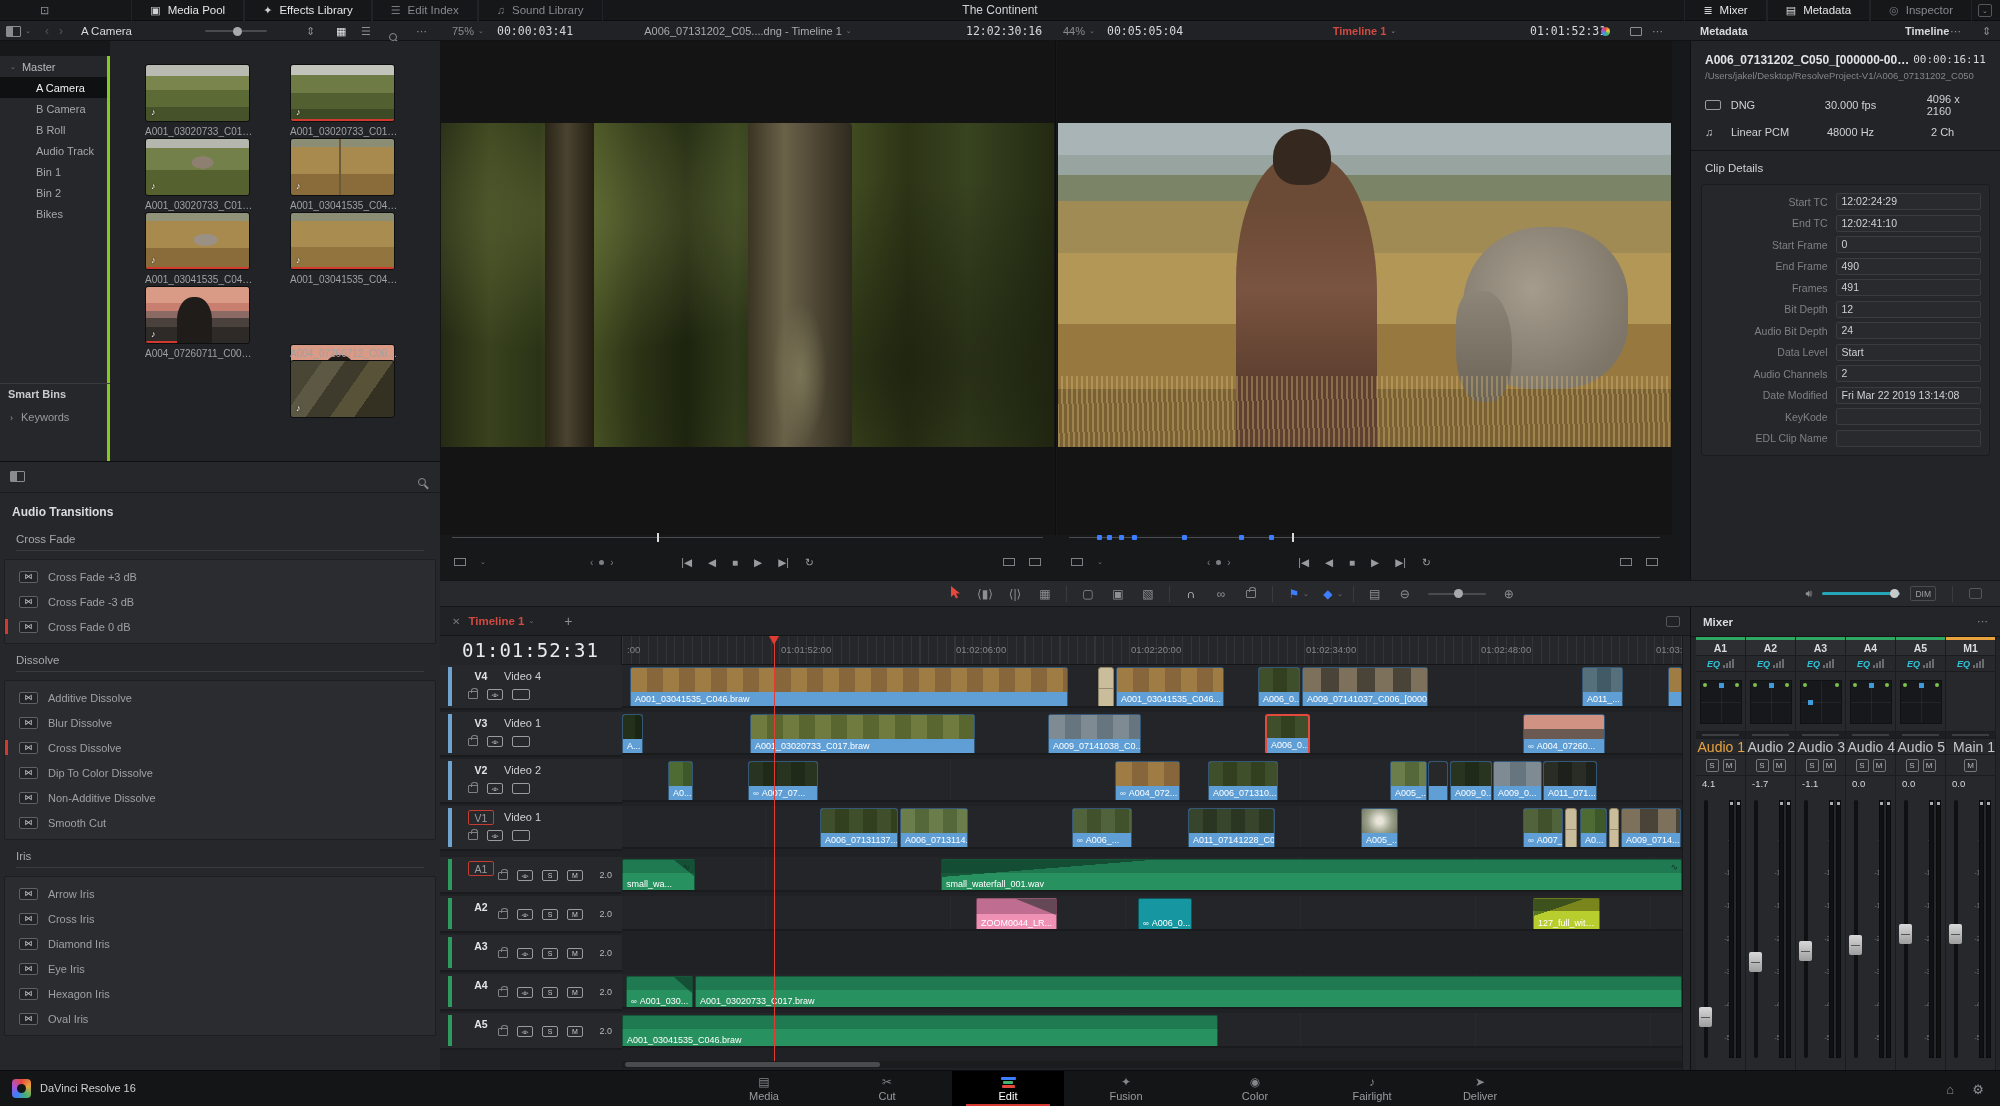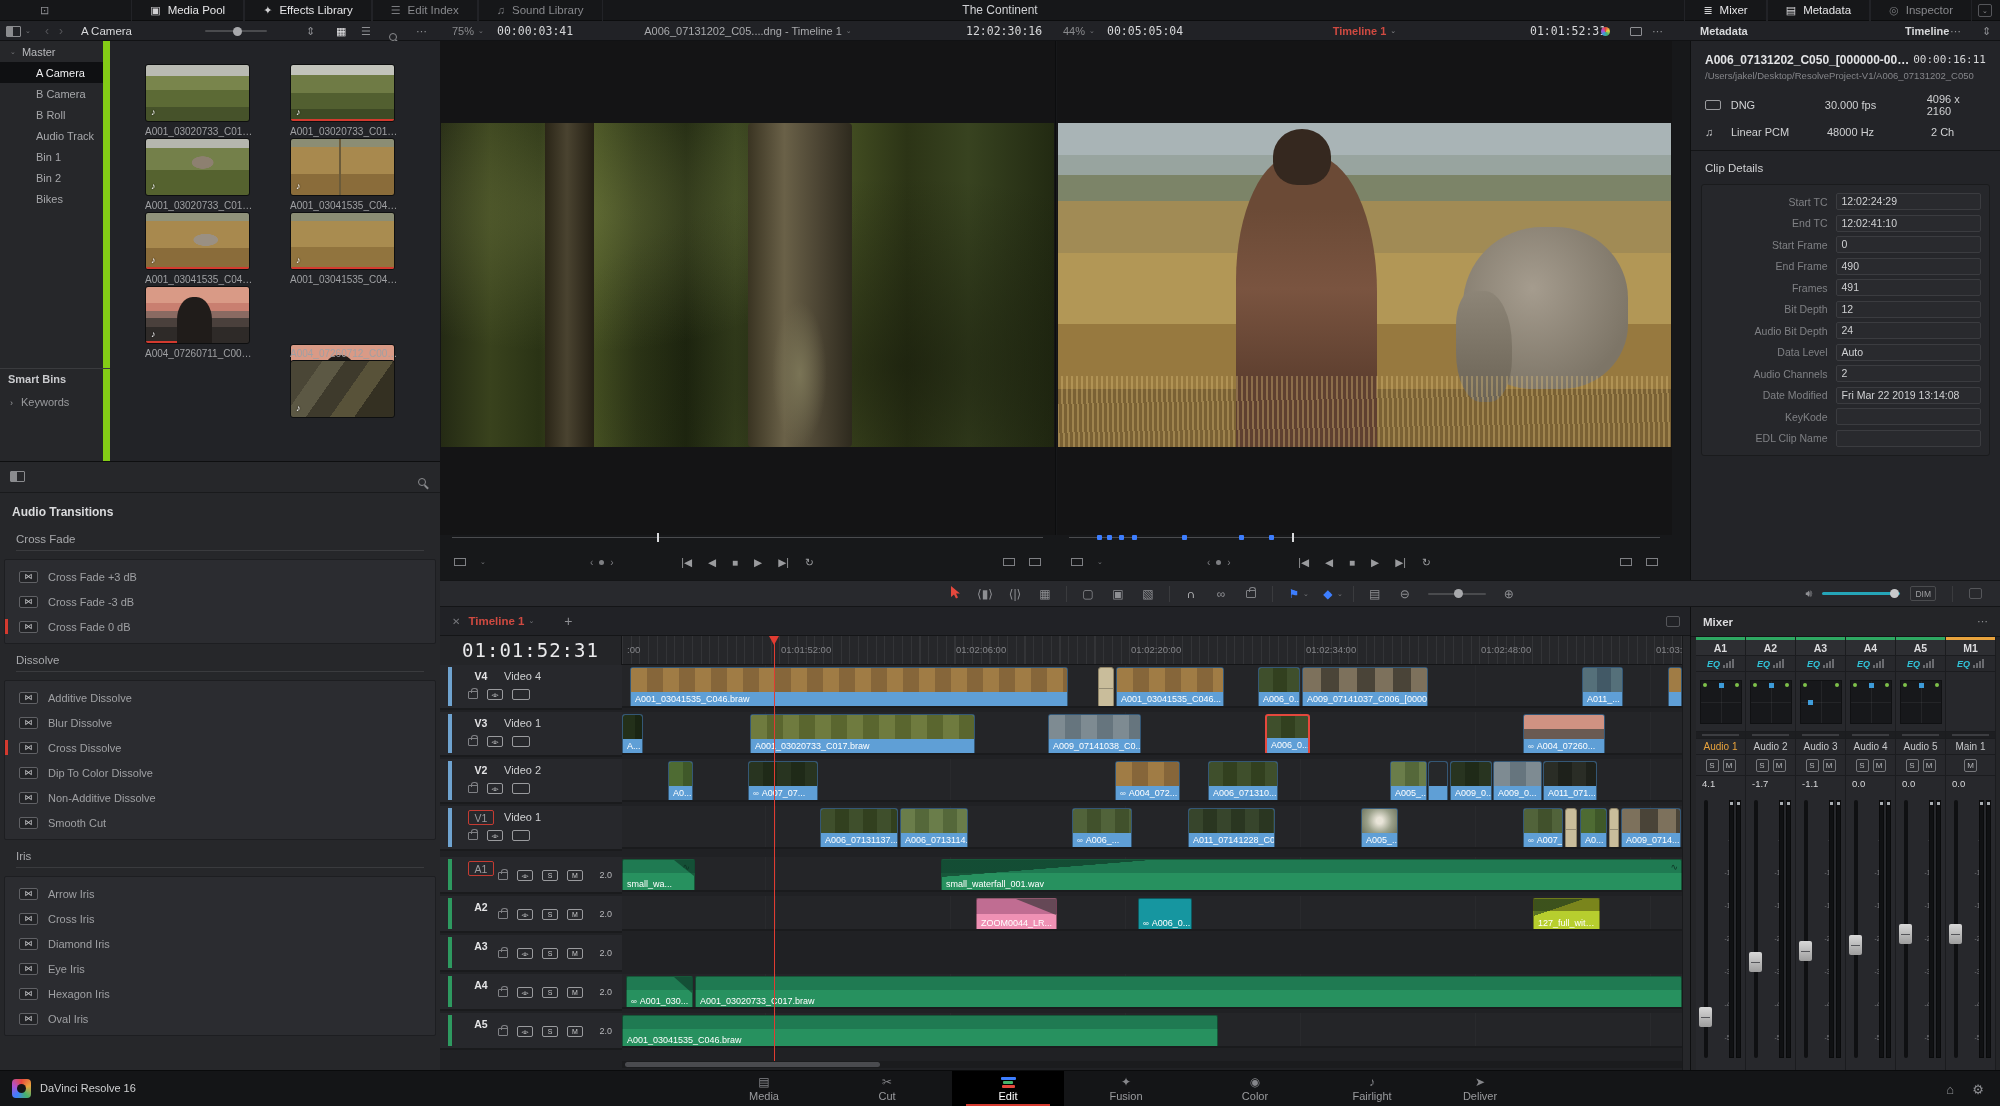--- a/index.html
+++ b/index.html
@@ -20,21 +20,21 @@
 
   
   #subbar { position:absolute; left:0; top:21px; width:2000px; height:20px; background:#212226; border-bottom:1px solid #111214; }
   .vh { position:absolute; top:0; height:20px; display:flex; align-items:center; font-size:11px; }
   .chev { font-size:7px; color:#77787c; margin-left:4px; }
   .hdr-tc { color:#d6d7d9; font-size:11.5px; }
   .mag { width:8px; height:8px; border:1.5px solid #8a8b8e; border-radius:50%; position:relative; display:inline-block; }
   .mag::after { content:""; position:absolute; width:5px; height:1.5px; background:#8a8b8e; transform:rotate(45deg); right:-4px; bottom:-2px; }
 
   
-  #bins { position:absolute; left:0; top:41px; width:110px; height:420px; background:#26272a; border-right:7px solid #84cc16; }
+  #bins { position:absolute; left:0; top:56px; width:110px; height:420px; background:#26272a; border-right:3px solid #84cc16; }
   .binrow { height:21px; display:flex; align-items:center; font-size:11px; color:#a7a8ab; padding-left:36px; }
   .binrow.sel { background:#0f1012; color:#f0f0f2; }
   #thumbs { position:absolute; left:110px; top:41px; width:330px; height:420px; background:#222327; overflow:hidden; }
   .thumb { position:absolute; width:105px; height:58px; border-radius:3px; border:1px solid #0e0f10; overflow:hidden; }
   .tname { position:absolute; width:108px; font-size:10px; color:#9fa0a3; }
   .tnote { position:absolute; left:5px; bottom:4px; font-size:9px; color:#fff; opacity:.95; text-shadow:0 0 2px #000; }
   .tbar { position:absolute; left:0; bottom:0; height:2px; background:#d33a2f; }
 
   
   .art-bush  { background:linear-gradient(180deg,#b9bab2 0 20%,#79854c 20% 45%,#5c6a35 45% 75%,#46522a 75%); }
@@ -151,21 +151,21 @@
   .eqbars { display:flex; align-items:flex-end; gap:1px; }
   .eqbars i { display:block; width:2px; background:#6a6b6f; }
   .st-pad { height:60px; display:flex; align-items:center; justify-content:center; border-bottom:1px solid #1b1c1f; }
   .pad { width:42px; height:44px; background:#17181b; border:1px solid #101113; position:relative; }
   .pad::before { content:""; position:absolute; left:50%; top:0; bottom:0; width:1px; background:rgba(255,255,255,.06); }
   .pad::after { content:""; position:absolute; top:50%; left:0; right:0; height:1px; background:rgba(255,255,255,.06); }
   .pdot { position:absolute; width:4px; height:4px; border-radius:50%; background:#7ec04a; }
   .psq { position:absolute; width:5px; height:5px; background:#3d9bd9; }
   .st-mini { height:7px; border-bottom:1px solid #1b1c1f; position:relative; background:#1d1e21; }
   .st-mini i { position:absolute; left:6px; right:6px; top:2px; bottom:2px; background:#3c3d41; display:block; }
-  .st-name { height:16px; text-align:center; font-size:10px; color:#c6c7c9; line-height:16px; border-bottom:1px solid #1b1c1f; }
+  .st-name { height:16px; text-align:right; font-size:14px; color:#c6c7c9; line-height:16px; border-bottom:1px solid #1b1c1f; }
   .st-sm { height:21px; display:flex; align-items:center; justify-content:center; gap:4px; border-bottom:1px solid #1b1c1f; }
   .smb { width:13px; height:13px; border:1px solid #77787c; border-radius:2px; color:#b8b9bc; font-size:8px; text-align:center; line-height:12px; }
   .st-val { height:15px; font-size:9.5px; color:#d8d9db; padding-left:6px; line-height:15px; }
   .st-fader { position:absolute; top:155px; bottom:4px; left:0; right:0; }
   .ftrack { position:absolute; left:8px; top:8px; bottom:8px; width:4px; background:#0f1012; border-radius:2px; }
   .fhandle { position:absolute; left:3px; width:13px; height:20px; background:linear-gradient(180deg,#d8d8d8,#9d9d9d); border-radius:2px; }
   .fhandle::after { content:""; position:absolute; left:2px; right:2px; top:50%; height:1px; background:#55565a; }
   .fscale { position:absolute; left:24px; top:6px; bottom:4px; width:14px; font-size:6.5px; color:#77787c; }
   .fscale div { position:absolute; right:0; }
   .meter { position:absolute; top:8px; bottom:8px; width:5px; background:#101113; border:1px solid #0a0b0c; }
@@ -549,21 +549,21 @@
       <div class="mfrow">
         <span class="mflabel">Bit Depth</span>
         <span class="mfval ell">12</span>
       </div>
       <div class="mfrow">
         <span class="mflabel">Audio Bit Depth</span>
         <span class="mfval ell">24</span>
       </div>
       <div class="mfrow">
         <span class="mflabel">Data Level</span>
-        <span class="mfval ell">Auto</span>
+        <span class="mfval ell">Start</span>
       </div>
       <div class="mfrow">
         <span class="mflabel">Audio Channels</span>
         <span class="mfval ell">2</span>
       </div>
       <div class="mfrow">
         <span class="mflabel">Date Modified</span>
         <span class="mfval ell">Fri Mar 22 2019 13:14:08</span>
       </div>
       <div class="mfrow">

